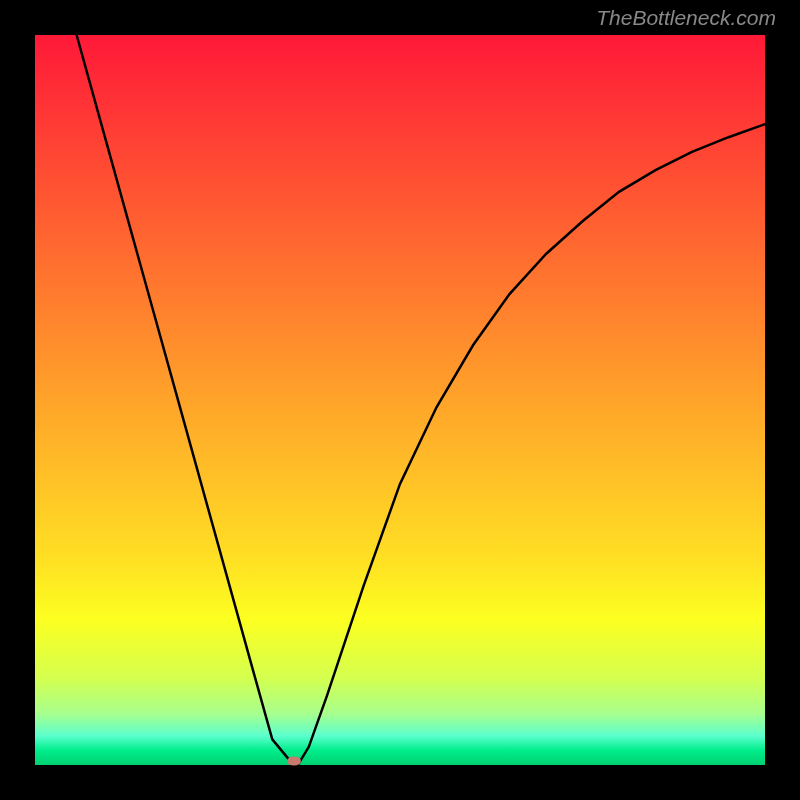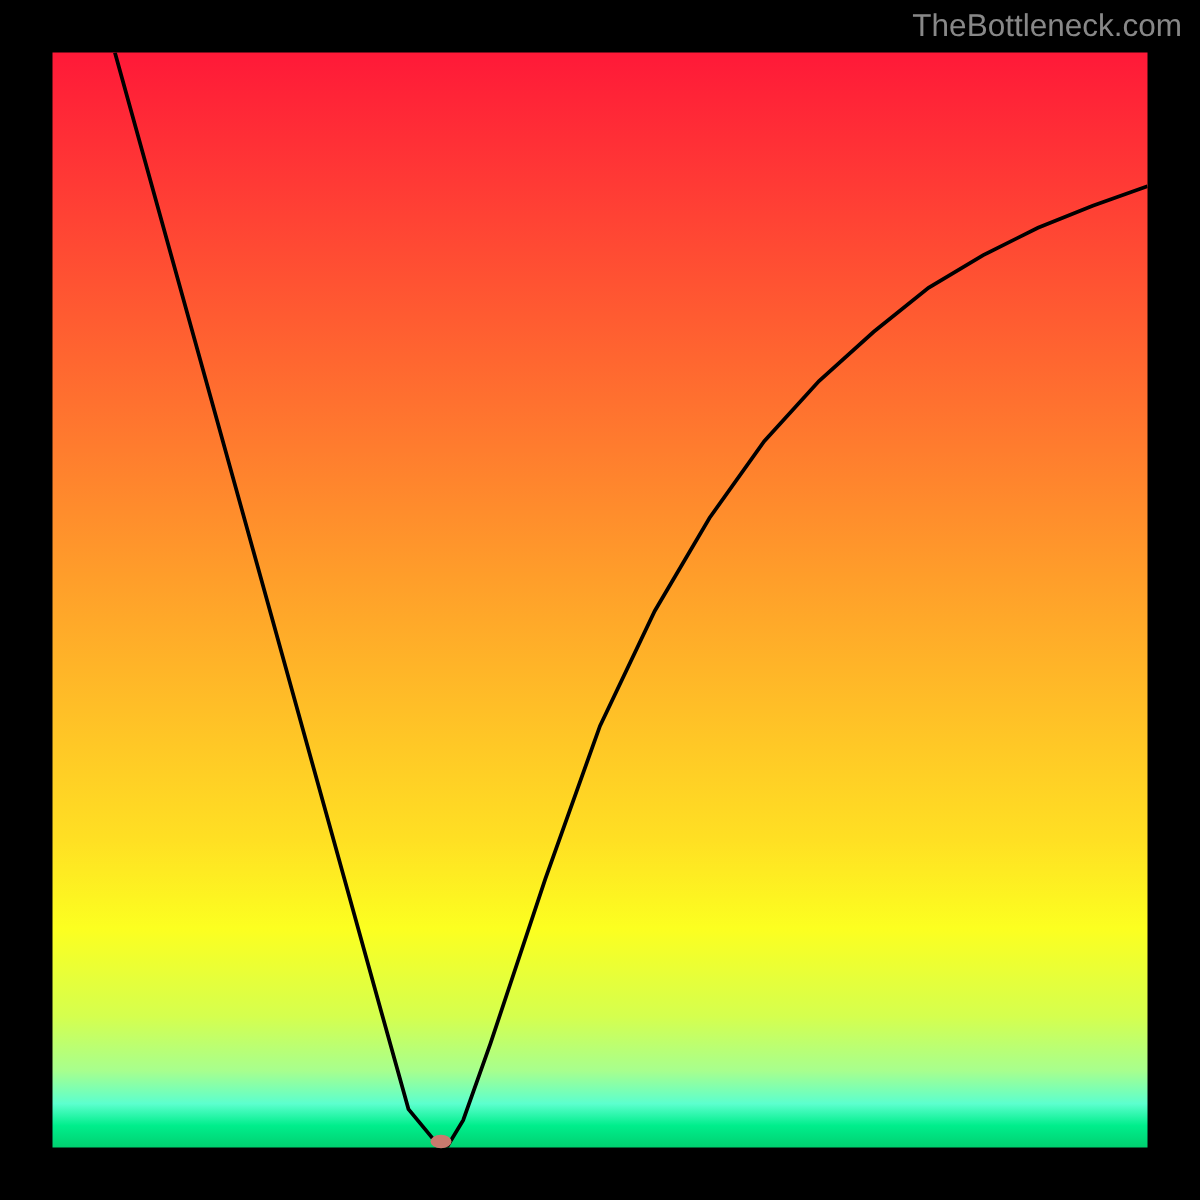--- a/index.html
+++ b/index.html
@@ -7,24 +7,25 @@
     width: 800px;
     height: 800px;
     background: #000;
     position: relative;
     overflow: hidden;
     font-family: Arial, sans-serif;
   }
   .watermark {
     position: absolute;
     top: 6px;
-    right: 12px;
+    right: 24px;
     color: #888;
     font-size: 21px;
     z-index: 10;
+    font-style: italic;
   }
   .plot-area {
     position: absolute;
     left: 35px;
     top: 35px;
     width: 730px;
     height: 730px;
     background: linear-gradient(to bottom,
       #ff1938 0%,
       #ff3a35 12%,

